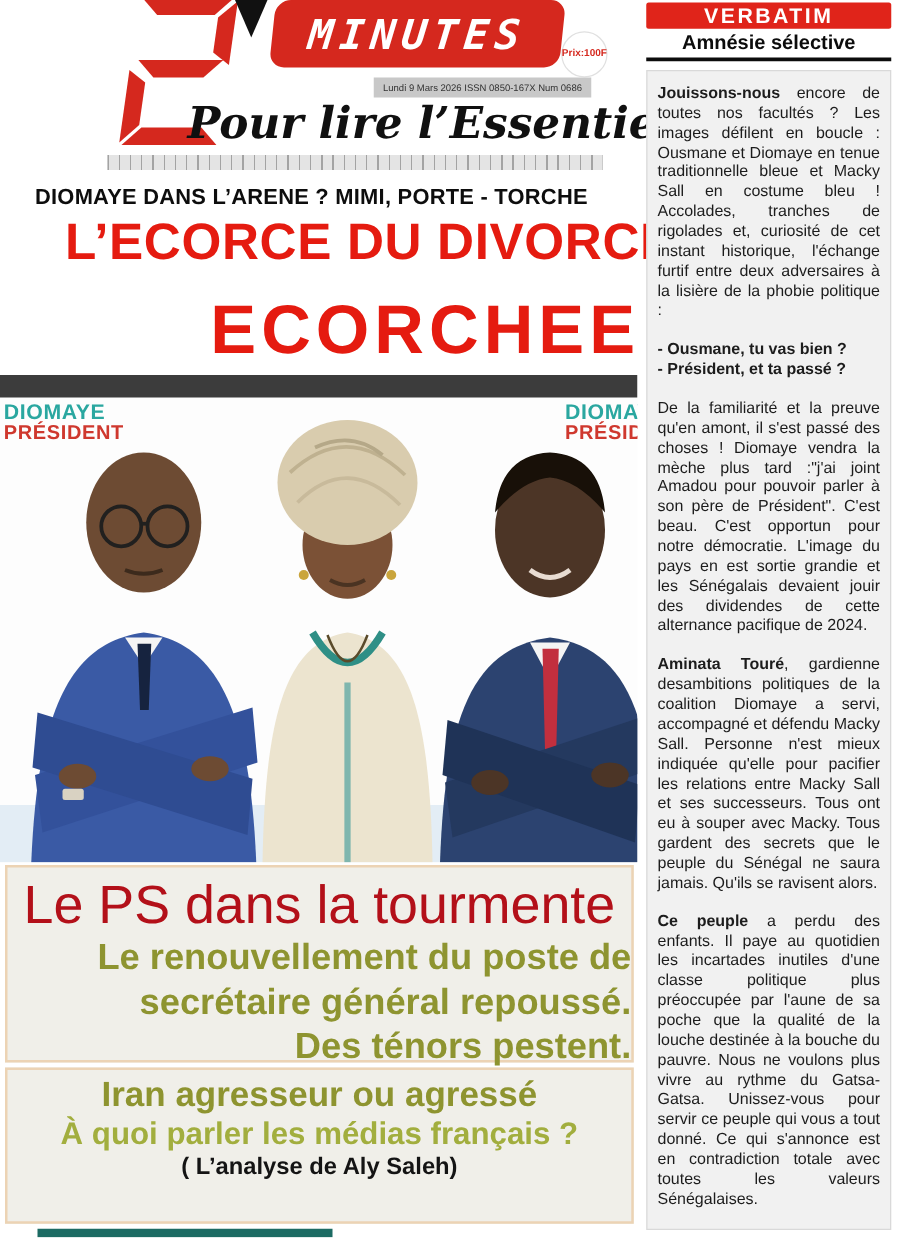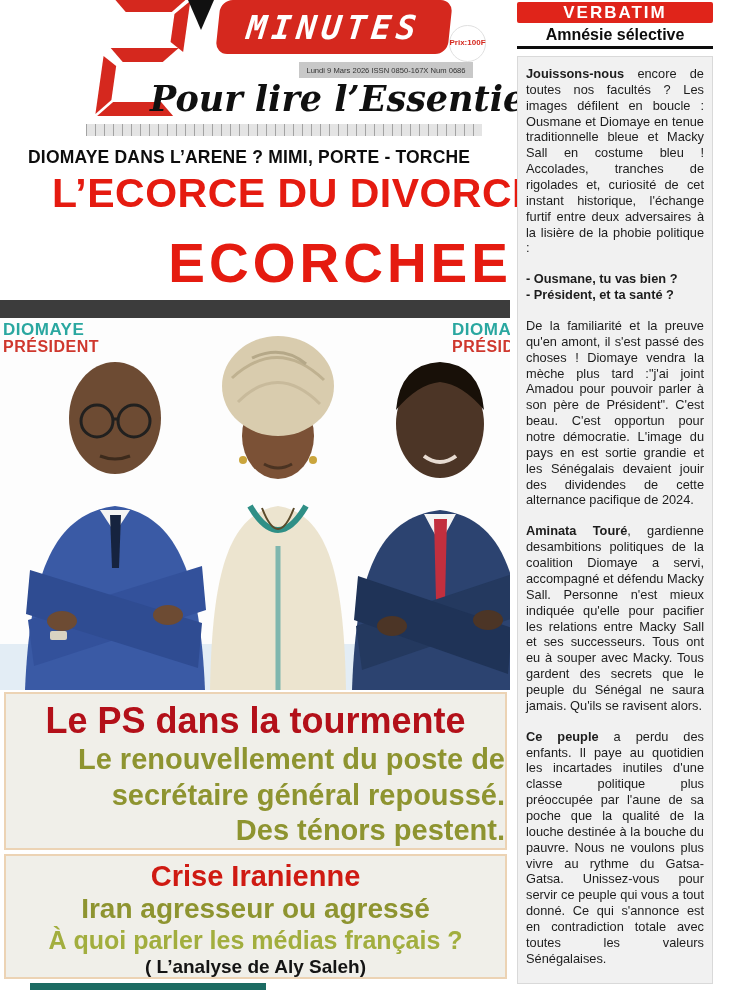--- a/index.html
+++ b/index.html
@@ -42,21 +42,21 @@
   .poster .l1 { color:#2aa7a0; font-size:17px; letter-spacing:.5px; }
   .poster .l2 { color:#cf382e; font-size:16px; letter-spacing:.5px; }
   #poster-left { left:3px; }
   #poster-right { left:452px; width:90px; }
   #photo svg { position:absolute; left:0; top:18px; }
 
   
   .story-box { position:absolute; left:4px; width:503px; background:#f0efe9; border:2px solid #ecd3b4;
     text-align:center; }
   #ps-box { top:692px; height:158px; padding-top:6px; }
-  #ps-title { color:#b31019; font-size:36px; font-weight:700; }
+  #ps-title { color:#b31019; font-size:43px; font-weight:400; }
   .ps-line { color:#8e9430; font-size:29px; font-weight:700; line-height:1.23;text-align:right; }
   #crise-box { top:854px; height:125px; padding-top:4px; }
   #crise-title { color:#cf1a12; font-size:29px; font-weight:800; }
   #crise-l2 { color:#8e9430; font-size:28px; font-weight:800; line-height:1.15; }
   #crise-l3 { color:#a2ae3e; font-size:25px; font-weight:800; line-height:1.2; }
   #crise-l4 { color:#141414; font-size:19px; font-weight:800; line-height:1.25; }
   #bottom-teal-bar { position:absolute; left:30px; top:983px; width:236px; height:7px; background:#1c6b63; }
 
   
   #verbatim { position:absolute; left:517px; top:2px; width:196px; height:988px; }
@@ -163,38 +163,37 @@
   </div>
 
   <div class="story-box" id="ps-box">
     <div id="ps-title">Le PS dans la tourmente</div>
     <div class="ps-line">Le renouvellement du poste de</div>
     <div class="ps-line">secrétaire général repoussé.</div>
     <div class="ps-line">Des ténors pestent.</div>
   </div>
 
   <div class="story-box" id="crise-box">
-    <div id="crise-title">Crise Iranienne</div>
     <div id="crise-l2">Iran agresseur ou agressé</div>
     <div id="crise-l3">À quoi parler les médias français ?</div>
     <div id="crise-l4">( L’analyse de Aly Saleh)</div>
   </div>
 
   <div id="bottom-teal-bar"></div>
 
   <div id="verbatim">
     <div id="verbatim-bar">
       <span>VERBATIM</span>
     </div>
     <div id="verbatim-sub">Amnésie sélective</div>
     <div id="verbatim-rule"></div>
     <div id="verbatim-body">
       <p><b>Jouissons-nous</b><span> encore de toutes nos facultés ? Les images défilent en boucle : Ousmane et Diomaye en tenue traditionnelle bleue et Macky Sall en costume bleu ! Accolades, tranches de rigolades et, curiosité de cet instant historique, l'échange furtif entre deux adversaires à la lisière de la phobie politique :</span></p>
       <p class="dialogue">- Ousmane, tu vas bien ?</p>
-      <p class="dialogue">- Président, et ta santé ?</p>
+      <p class="dialogue">- Président, et ta passé ?</p>
       <p>De la familiarité et la preuve qu'en amont, il s'est passé des choses ! Diomaye vendra la mèche plus tard :"j'ai joint Amadou pour pouvoir parler à son père de Président". C'est beau. C'est opportun pour notre démocratie. L'image du pays en est sortie grandie et les Sénégalais devaient jouir des dividendes de cette alternance pacifique de 2024.</p>
       <p><b>Aminata Touré</b><span>, gardienne desambitions politiques de la coalition Diomaye a servi, accompagné et défendu Macky Sall. Personne n'est mieux indiquée qu'elle pour pacifier les relations entre Macky Sall et ses successeurs. Tous ont eu à souper avec Macky. Tous gardent des secrets que le peuple du Sénégal ne saura jamais. Qu'ils se ravisent alors.</span></p>
       <p><b>Ce peuple</b><span> a perdu des enfants. Il paye au quotidien les incartades inutiles d'une classe politique plus préoccupée par l'aune de sa poche que la qualité de la louche destinée à la bouche du pauvre. Nous ne voulons plus vivre au rythme du Gatsa-Gatsa. Unissez-vous pour servir ce peuple qui vous a tout donné. Ce qui s'annonce est en contradiction totale avec toutes les valeurs Sénégalaises.</span></p>
       <p><b>Trahir et s'épanouir</b><span> ne vont jamais de pair. Ne trahissez pas ce peuple. Ne vous trahissez pas. Si tout ce qui se trame se confirme alors le prochain président passera son temps à redresser un pays incurvé.</span></p>
 
     </div>
   </div>
 
 </div>
 

